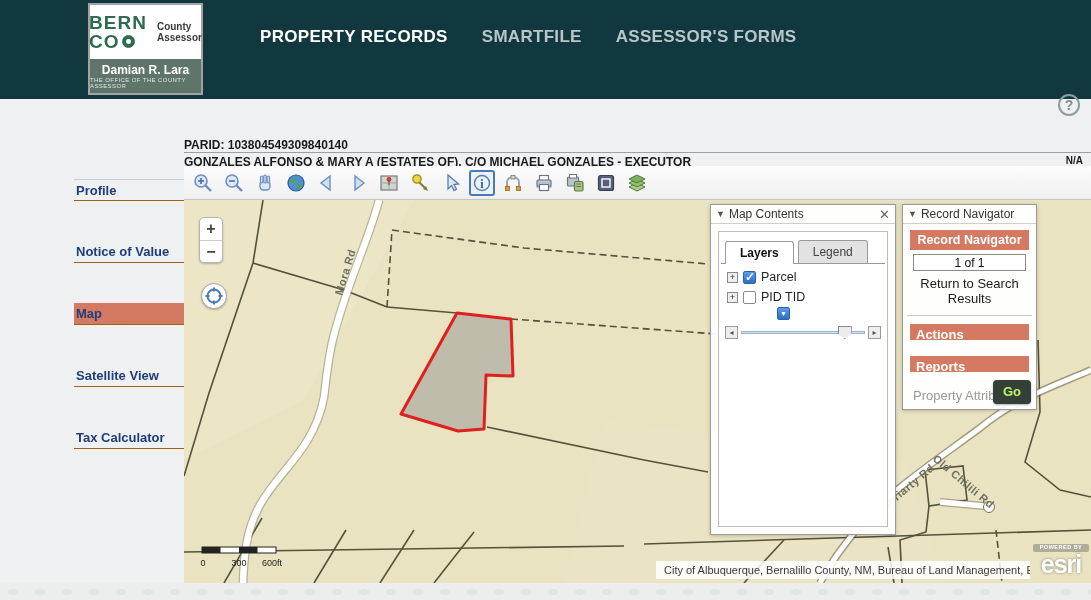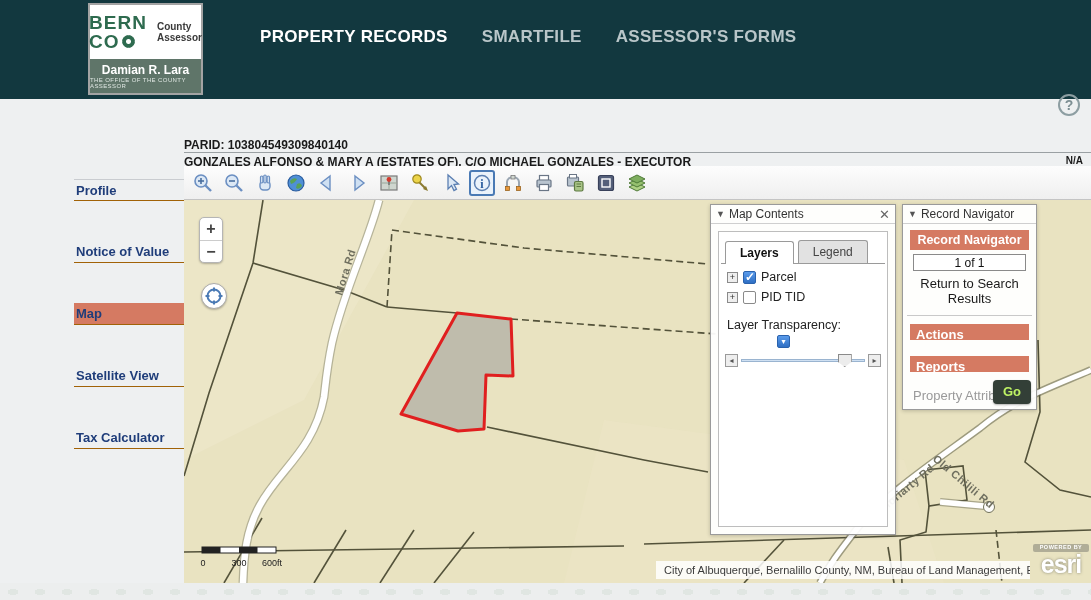--- a/index.html
+++ b/index.html
@@ -344,21 +344,20 @@
       <div class="layer-row">
         <span class="expander">+</span>
         <span class="cbx checked"></span>
         <span class="layer-label">Parcel</span>
       </div>
       <div class="layer-row">
         <span class="expander">+</span>
         <span class="cbx"></span>
         <span class="layer-label">PID TID</span>
       </div>
-      <div class="transp-label">Layer Transparency:</div>
       <div class="mini-drop">▾</div>
       <div class="slider-row">
         <span class="sl-arrow">◂</span>
         <span class="sl-track">
           <span class="sl-line"></span>
           <span class="sl-thumb"></span>
         </span>
         <span class="sl-arrow">▸</span>
       </div>
     </div>

